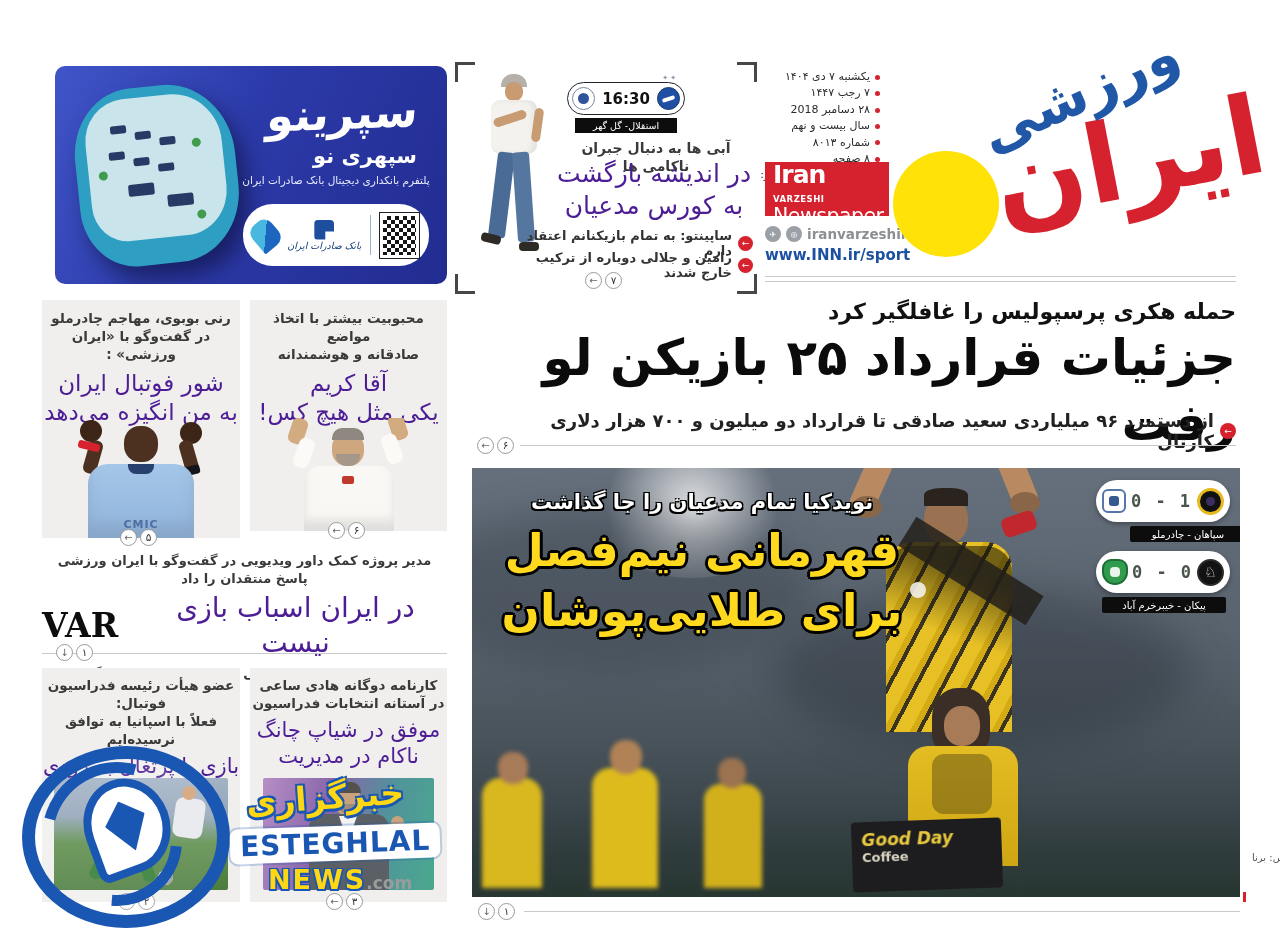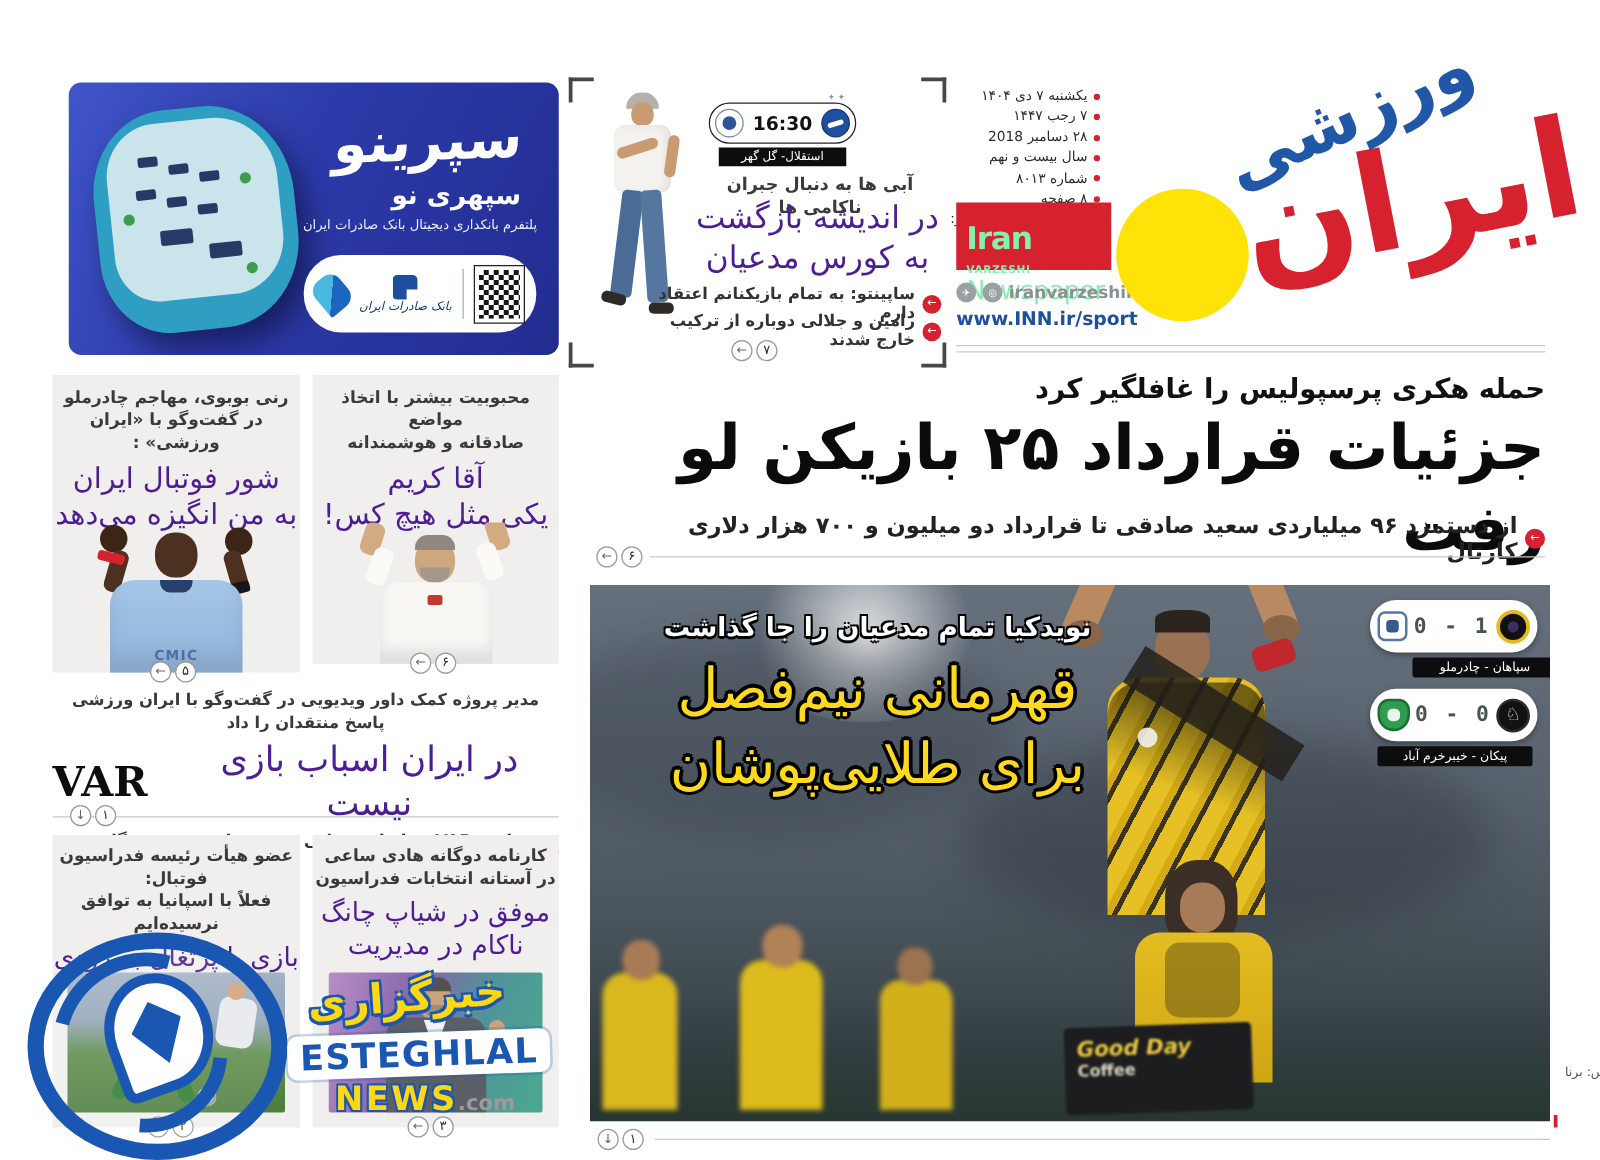--- a/index.html
+++ b/index.html
@@ -9,21 +9,21 @@
   .abs{position:absolute}
   .rtl{direction:rtl}
   .rule{position:absolute;height:1px;background:#c9c9c9}
   
   .m-circle{border-radius:50%;background:#ffe207;z-index:1}
   .m-red{color:#d6212e;font-weight:bold;z-index:2;line-height:1;letter-spacing:-3px}
   .m-blue{color:#2057a7;font-weight:bold;z-index:3;line-height:1}
   .info-line{display:flex;align-items:center;gap:5px;justify-content:flex-start;direction:rtl;
              font-size:11px;color:#2b2b2b;line-height:16.4px;text-align:right}
   .info-dot{width:5px;height:5px;border-radius:50%;background:#d6212e;flex:0 0 auto}
-  .redbox{background:#d6212e;color:#86efac;padding:16px 8px 5px}
+  .redbox{background:#d6212e;color:#ffffff;padding:0 8px 5px}
   .redbox .w1{font-size:25px;font-weight:bold;line-height:25px;letter-spacing:-1px}
   .redbox .w2{font-size:8.5px;font-weight:bold;letter-spacing:.5px}
   .redbox .w3{font-size:20.5px;line-height:20px;letter-spacing:-.5px}
   .soc-ic{width:16px;height:16px;border-radius:50%;background:#9aa0a6;color:#fff;
           display:inline-flex;align-items:center;justify-content:center;font-size:8px}
   .handle{font-size:13.5px;color:#8b9095;font-weight:bold}
   .site{font-size:15px;font-weight:bold;color:#1d50a0}
   
   .kick{font-size:13.5px;font-weight:bold;color:#3a3a3a;text-align:center;direction:rtl;line-height:18px}
   .head2{font-weight:normal;color:#4c1d95;text-align:center;direction:rtl;line-height:1.25}
@@ -66,21 +66,21 @@
   
   .lead-kick{font-size:22px;font-weight:bold;color:#111;direction:rtl;text-align:right}
   .lead-head{font-size:50px;font-weight:bold;color:#0b0b0b;direction:rtl;
              letter-spacing:-2px;line-height:1.3}
   .lead-sub{font-size:18px;font-weight:bold;color:#222}
   
   .mainphoto{background:linear-gradient(180deg,#66707c 0%,#59636e 38%,#4a545c 62%,#39444a 82%,#2e3a3e 100%);overflow:hidden}
   .flare{position:absolute;border-radius:50%;background:radial-gradient(circle,rgba(255,255,255,.85),rgba(255,255,255,0) 70%)}
   .outline-w{color:#fff;font-weight:bold;direction:rtl;text-align:center;
      text-shadow:-1.5px -1.5px 0 #000,1.5px -1.5px 0 #000,-1.5px 1.5px 0 #000,1.5px 1.5px 0 #000,0 2px 0 #000}
-  .outline-y{color:#ffd91e;font-weight:normal;direction:rtl;text-align:center;
+  .outline-y{color:#ffd91e;font-weight:bold;direction:rtl;text-align:center;
      text-shadow:-2px -2px 0 #000,2px -2px 0 #000,-2px 2px 0 #000,2px 2px 0 #000,0 3px 0 #000,3px 0 0 #000,-3px 0 0 #000,0 -3px 0 #000}
   .scorepill{position:absolute;background:#fff;border-radius:21px;display:flex;align-items:center;
              justify-content:space-between;padding:0 6px;box-shadow:0 2px 5px rgba(0,0,0,.35)}
   .digits{font-family:"DejaVu Sans Mono",monospace;font-weight:bold;font-size:17px;color:#49544b;letter-spacing:2px}
   .slabel{position:absolute;background:#0d0d0d;color:#fff;font-size:10px;display:flex;align-items:center;
           justify-content:center;direction:rtl;border-radius:2px}
   .blob{position:absolute;border-radius:50%}
   .pfig{position:absolute}
   .credit{font-size:10px;color:#555;transform:rotate(90deg);transform-origin:left top;white-space:nowrap;direction:rtl}
   

